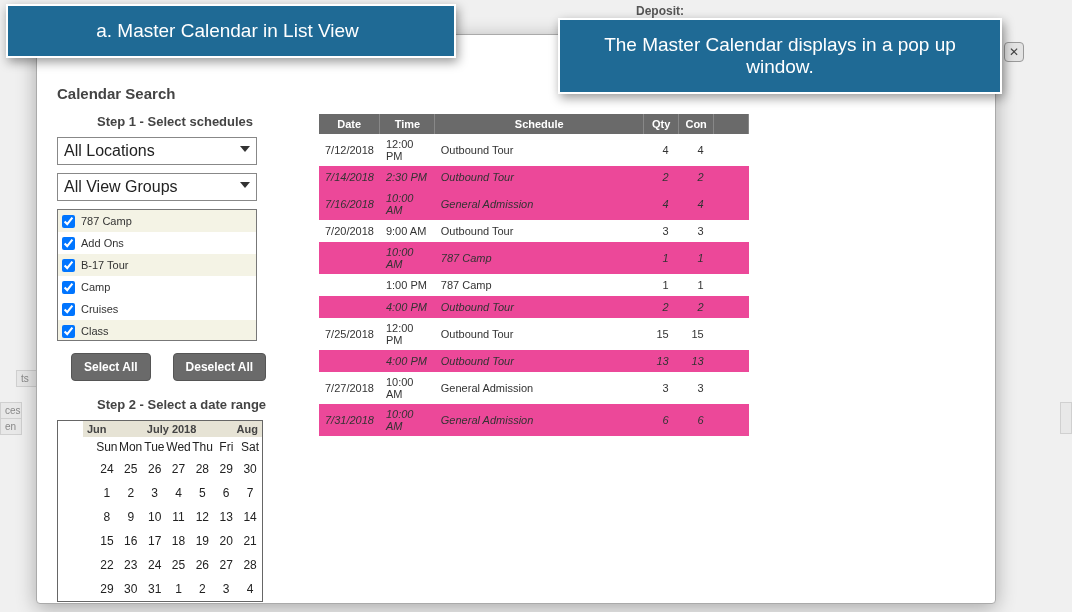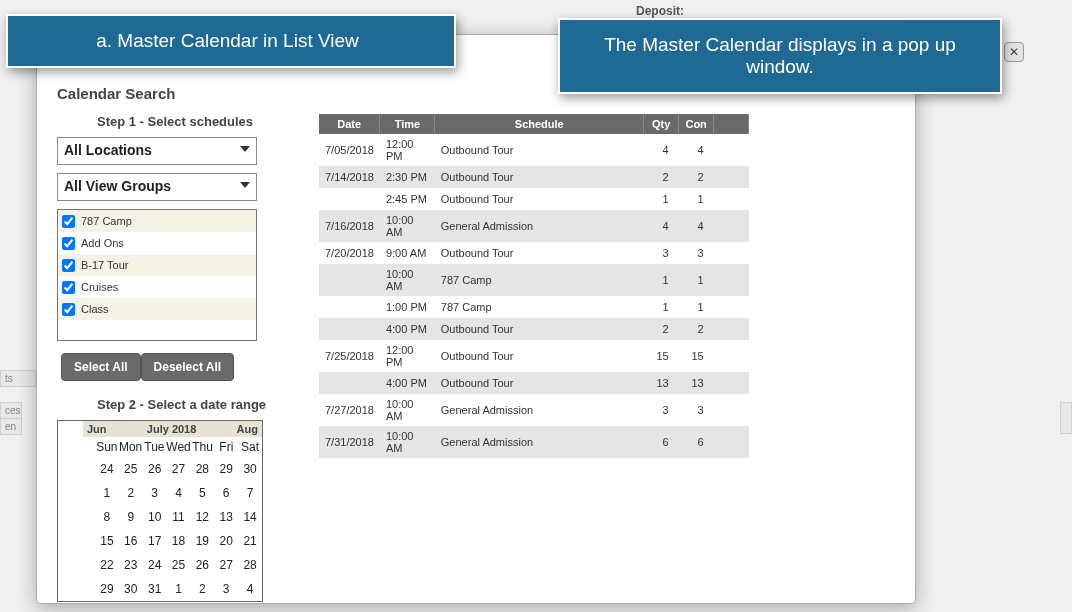--- a/index.html
+++ b/index.html
@@ -19,21 +19,21 @@
     font-size: 12px;
     color: #555;
     font-weight: bold;
     text-align: right;
   }
   .bg-sidebar-fragment { position: absolute; background: #e8e8e8; border: 1px solid #d0d0d0; font-size: 10px; color: #888; padding: 2px 4px; }
   .main-popup {
     position: absolute;
     top: 34px;
     left: 36px;
-    width: 880px;
+    width: 960px;
     height: 570px;
     background: #fff;
     border: 1px solid #aaa;
     border-radius: 4px;
     box-shadow: 0 4px 20px rgba(0,0,0,0.3);
     padding: 20px 20px 10px 20px;
     overflow: hidden;
   }
   .close-btn {
     position: absolute;
@@ -59,26 +59,25 @@
   .left-col {
     float: left;
     width: 225px;
   }
   .step-label { font-weight: bold; font-size: 13px; color: #444; margin-bottom: 8px; margin-left: 40px; }
   .select-box {
     width: 200px;
     height: 28px;
     border: 1px solid #888;
     padding: 4px 24px 4px 6px;
-    font-size: 14px;
+    font-size: 16px;
     background: #fff;
     position: relative;
     margin-bottom: 8px;
     color: #222;
-    font-weight: bold;
   }
   .select-arrow {
     position: absolute;
     right: 6px;
     top: 8px;
     width: 0; height: 0;
     border-left: 5px solid transparent;
     border-right: 5px solid transparent;
     border-top: 6px solid #333;
   }
@@ -92,21 +91,21 @@
   }
   .schedule-listbox .row {
     display: flex;
     align-items: center;
     height: 22px;
     padding: 0 4px;
     color: #333;
   }
   .schedule-listbox .row.alt { background: #f4f3e5; }
   .schedule-listbox input[type=checkbox] { margin-right: 6px; }
-  .btn-row { margin: 12px 0 16px 4px; display: flex; gap: 0; }
+  .btn-row { margin: 12px 0 16px 14px; display: flex; gap: 22px; }
   .btn-dark {
     background: #6a6a6a;
     color: #fff;
     border: 1px solid #555;
     border-radius: 4px;
     padding: 6px 12px;
     font-weight: bold;
     font-size: 12px;
     cursor: pointer;
   }
@@ -143,40 +142,40 @@
     font-weight: bold;
     padding: 4px 6px;
     border-right: 1px solid #888;
     text-align: center;
   }
   .data-table td {
     padding: 4px 6px;
     color: #333;
     height: 22px;
   }
-  .data-table tr.alt td { background: #e5e5e5; }
+  .data-table tr.alt td { background: #ec4899; font-style: italic; }
   .data-table td.num { text-align: right; padding-right: 10px; }
   .callout {
     position: absolute;
     background: #1f6a95;
     color: #fff;
     font-size: 19px;
     padding: 14px 34px;
     box-shadow: 2px 4px 10px rgba(0,0,0,0.4);
     border: 2px solid #fff;
     text-align: center;
   }
-  .callout-a { top: 14px; left: 6px; width: 450px; padding-left: 27px; }
+  .callout-a { top: 4px; left: 6px; width: 450px; padding-left: 27px; }
   .callout-b { top: 18px; left: 558px; width: 444px; }
 </style>
 </head>
 <body>
 
 <div class="bg-label">Deposit:</div>
-<div class="bg-sidebar-fragment" style="top:370px;left:0;width:36px;">ts</div>
+<div class="bg-sidebar-fragment" style="top:370px;left:16px;width:36px;">ts</div>
 <div class="bg-sidebar-fragment" style="top:402px;left:0;width:22px;">ces</div>
 <div class="bg-sidebar-fragment" style="top:418px;left:0;width:22px;">en</div>
 <div class="bg-sidebar-fragment" style="top:402px;right:0;width:12px;height:32px;"></div>
 
 <div class="main-popup">
   <div class="search-title">Calendar Search</div>
   <div class="left-col">
     <div class="step-label">Step 1 - Select schedules</div>
 
     <div class="select-box">
@@ -193,20 +192,24 @@
           <input type="checkbox" checked="" style="">
           <span>787 Camp</span>
         </div>
         <div class="row">
           <input type="checkbox" checked="" style="">
           <span>Add Ons</span>
         </div>
         <div class="row alt">
           <input type="checkbox" checked="" style="">
           <span>B-17 Tour</span>
+        </div>
+        <div class="row">
+          <input type="checkbox" checked="" style="">
+          <span>Camp</span>
         </div>
         <div class="row">
           <input type="checkbox" checked="" style="">
           <span>Cruises</span>
         </div>
         <div class="row alt">
           <input type="checkbox" checked="" style="">
           <span>Class</span>
         </div>
       </div>
@@ -287,41 +290,33 @@
             <th style="width: 60px; margin-top: 10px;">Date</th>
             <th style="width: 55px;">Time</th>
             <th style="width: 210px;">Schedule</th>
             <th style="width: 35px;">Qty</th>
             <th style="width: 35px;">Con</th>
             <th style="width: 35px;"></th>
           </tr>
         </thead>
       <tbody id="tbl-body">
           <tr>
-            <td>7/05/2018</td>
+            <td>7/12/2018</td>
             <td>12:00 PM</td>
             <td>Outbound Tour</td>
             <td class="num">4</td>
             <td class="num">4</td>
             <td></td>
           </tr>
           <tr class="alt">
             <td>7/14/2018</td>
             <td>2:30 PM</td>
             <td>Outbound Tour</td>
             <td class="num">2</td>
             <td class="num">2</td>
-            <td></td>
-          </tr>
-          <tr>
-            <td></td>
-            <td>2:45 PM</td>
-            <td>Outbound Tour</td>
-            <td class="num">1</td>
-            <td class="num">1</td>
             <td></td>
           </tr>
           <tr class="alt">
             <td>7/16/2018</td>
             <td>10:00 AM</td>
             <td>General Admission</td>
             <td class="num">4</td>
             <td class="num">4</td>
             <td></td>
           </tr>

